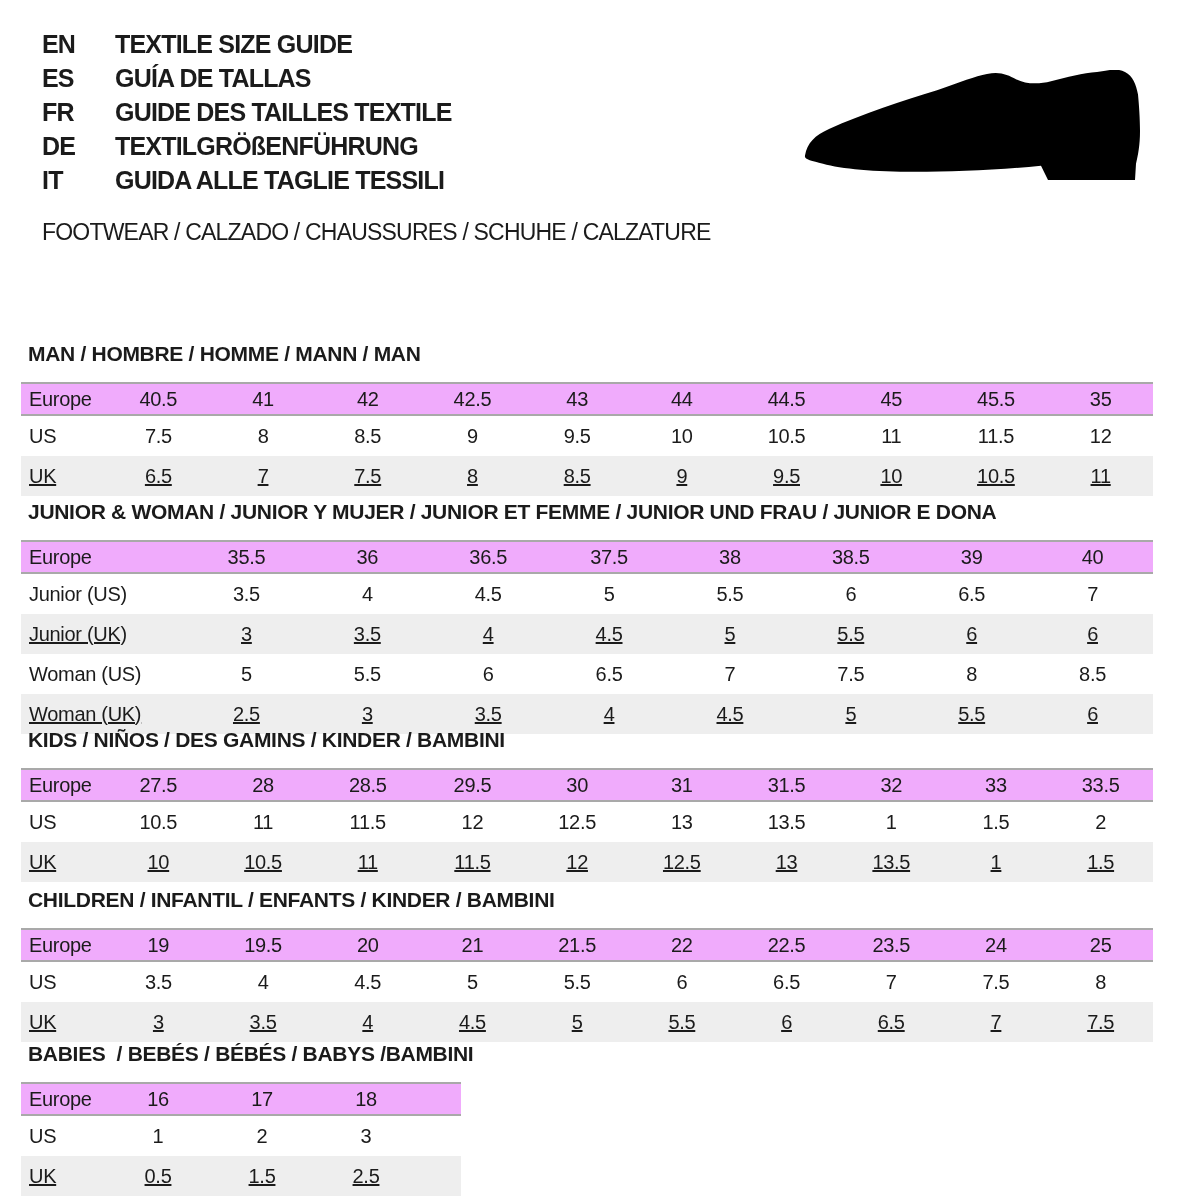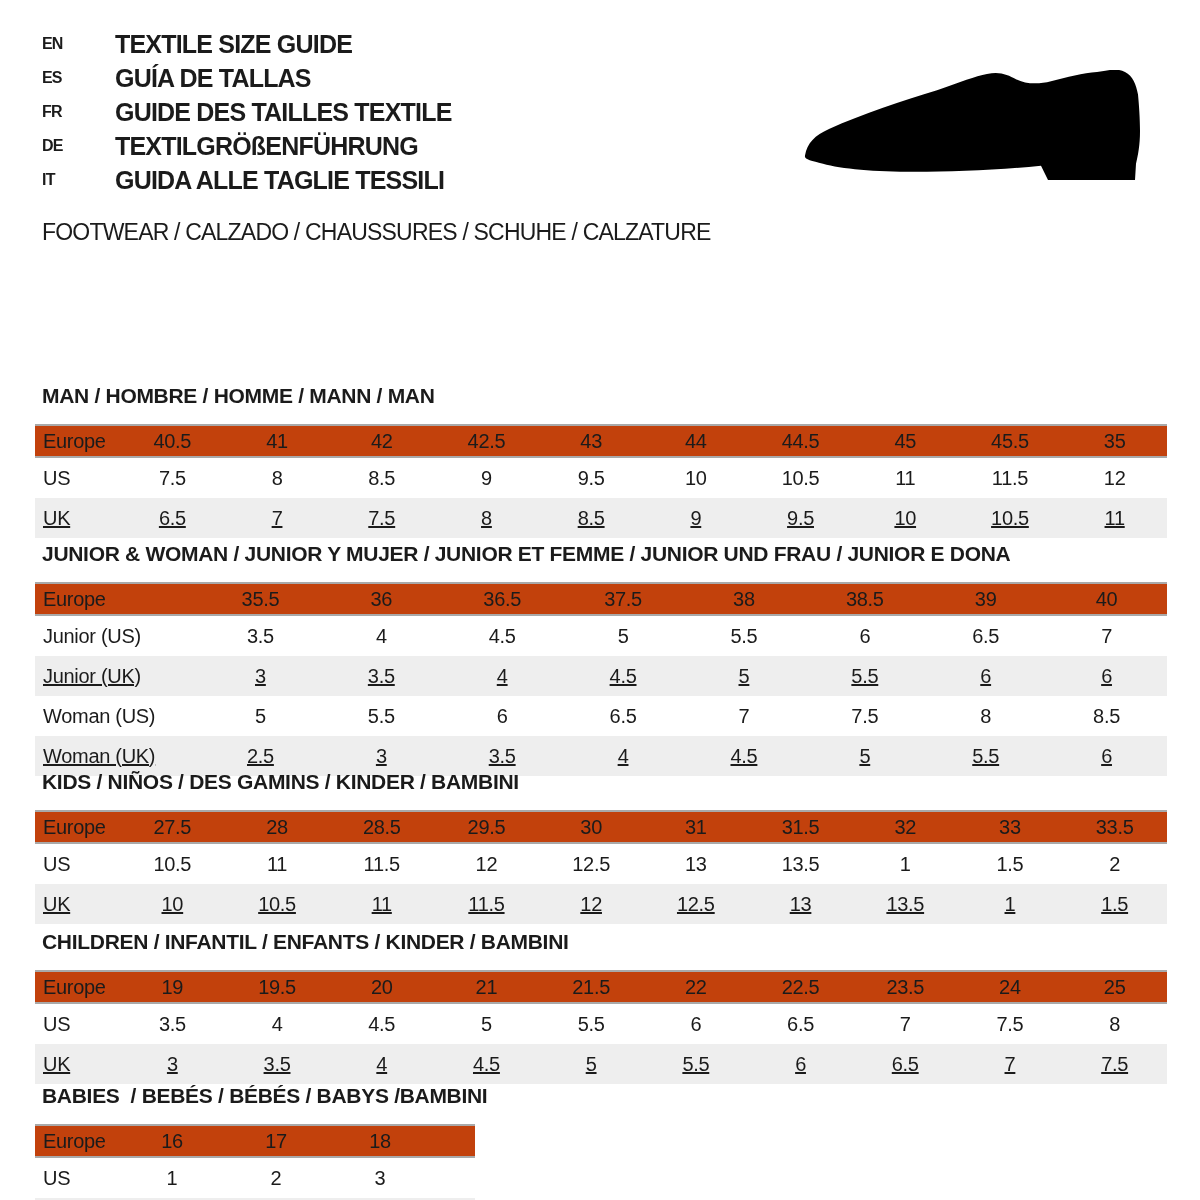--- a/index.html
+++ b/index.html
@@ -5,52 +5,52 @@
   html,body{margin:0;padding:0;}
   body{
     width:1200px;height:1200px;background:#ffffff;color:#1b1b1b;
     font-family:"Liberation Sans",sans-serif;position:relative;overflow:hidden;
   }
   .page{position:absolute;inset:0;}
 
   
   .lang-block{position:absolute;left:42px;top:27px;}
   .lang-row{display:flex;height:34px;align-items:center;}
-  .lang-code{width:73px;font-weight:700;font-size:16px;letter-spacing:-0.8px;}
+  .lang-code{width:73px;font-weight:700;font-size:25px;letter-spacing:-0.8px;}
   .lang-label{font-weight:700;font-size:25px;letter-spacing:-0.8px;white-space:pre;}
 
   .category-line{
     position:absolute;left:42px;top:219px;
     font-weight:400;font-size:23px;letter-spacing:-0.8px;white-space:pre;
   }
 
   .shoe{position:absolute;left:803px;top:70px;width:340px;height:112px;}
   .shoe svg{display:block;width:100%;height:100%;}
 
   
-  .size-section{position:absolute;left:35px;margin-top:42px;}
+  .size-section{position:absolute;left:21px;}
   #sections .size-section:nth-of-type(1){top:343px;}
   #sections .size-section:nth-of-type(2){top:501px;}
   #sections .size-section:nth-of-type(3){top:729px;}
   #sections .size-section:nth-of-type(4){top:889px;}
   #sections .size-section:nth-of-type(5){top:1043px;}
 
   .section-title{
     margin:0 0 17px 7px;font-size:21px;font-weight:700;
     letter-spacing:-0.3px;line-height:22px;white-space:pre;
   }
 
   .size-table{width:1132px;}
   .size-table.cols-3{width:440px;}
   .t-row{display:grid;align-items:center;height:40px;font-size:20px;letter-spacing:-0.3px;}
   .cols-10 .t-row{grid-template-columns:85px repeat(10,1fr);}
   .cols-8  .t-row{grid-template-columns:165px repeat(8,1fr);}
   .cols-3  .t-row{grid-template-columns:85px repeat(3,104px);}
   .row-header{
-    background:#c2410c;height:34px;box-sizing:border-box;
+    background:#f0abfc;height:34px;box-sizing:border-box;
     border-top:2px solid #a9a9a9;border-bottom:2px solid #a9a9a9;
   }
   .row-white{background:#ffffff;}
   .row-alt{background:#eeeeee;text-decoration:underline;}
   .t-label{padding-left:8px;text-align:left;}
   .t-cell{text-align:center;}
 </style>
 </head>
 <body>
 

